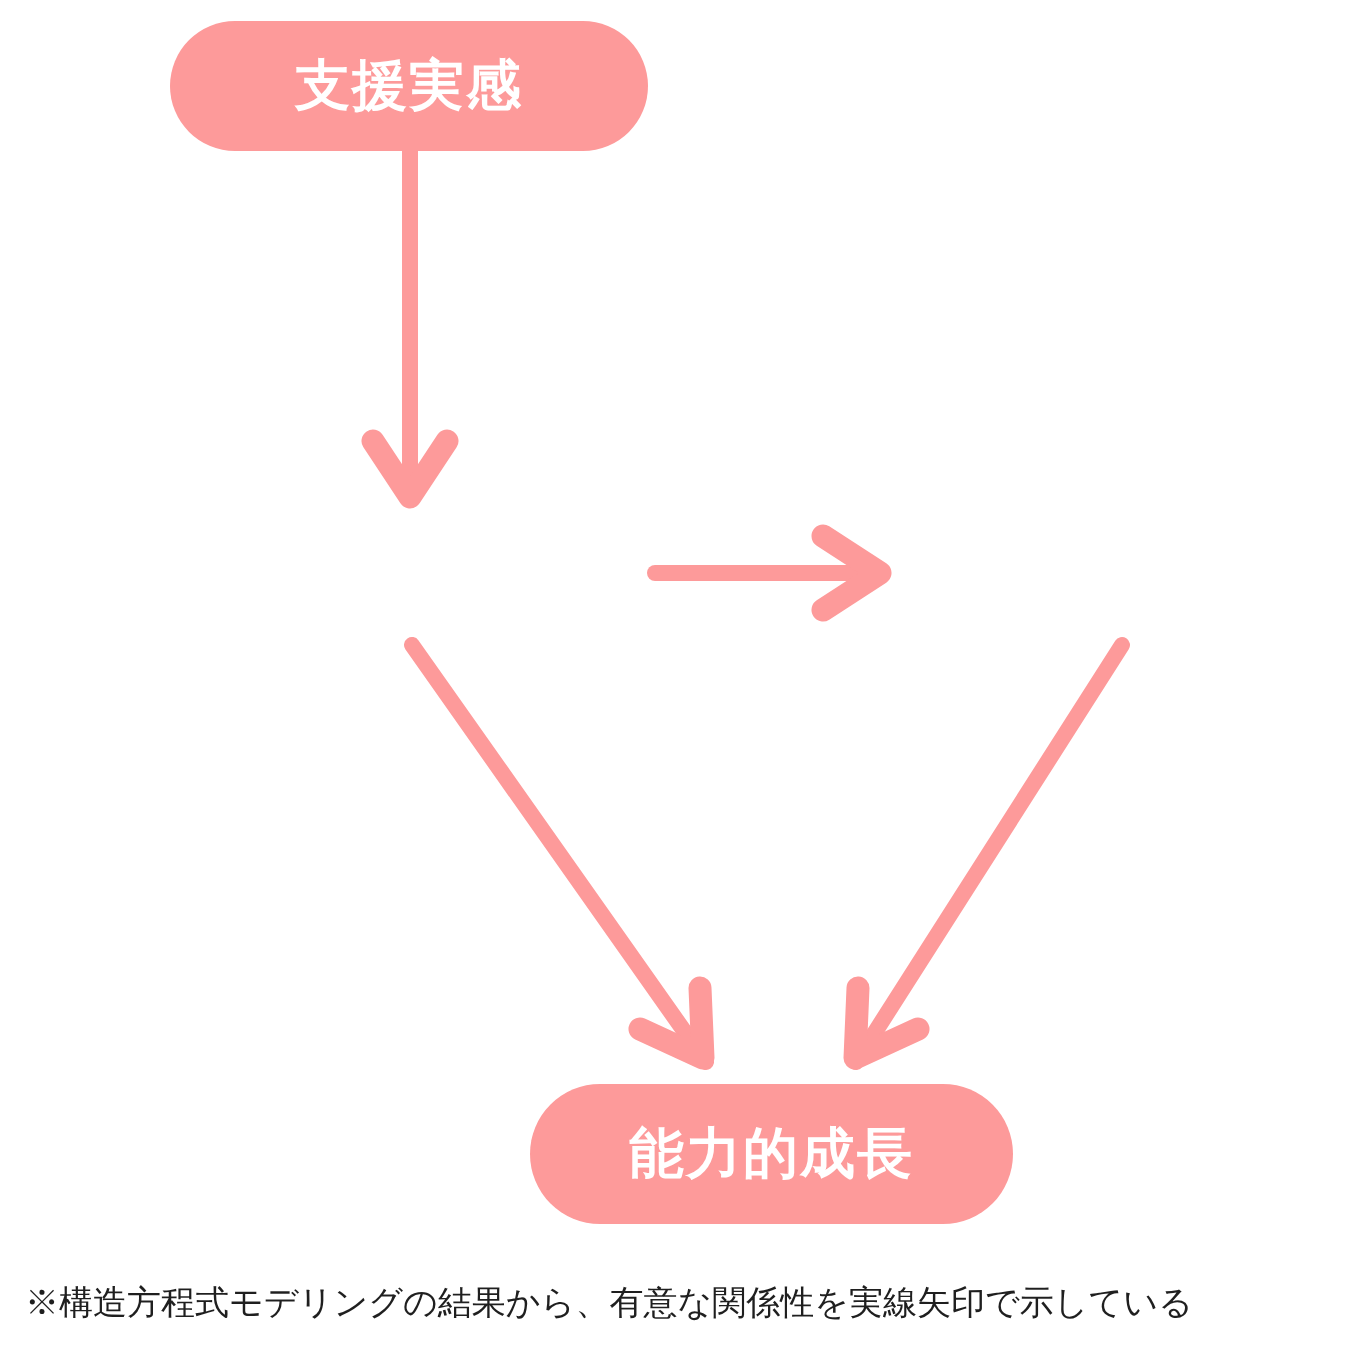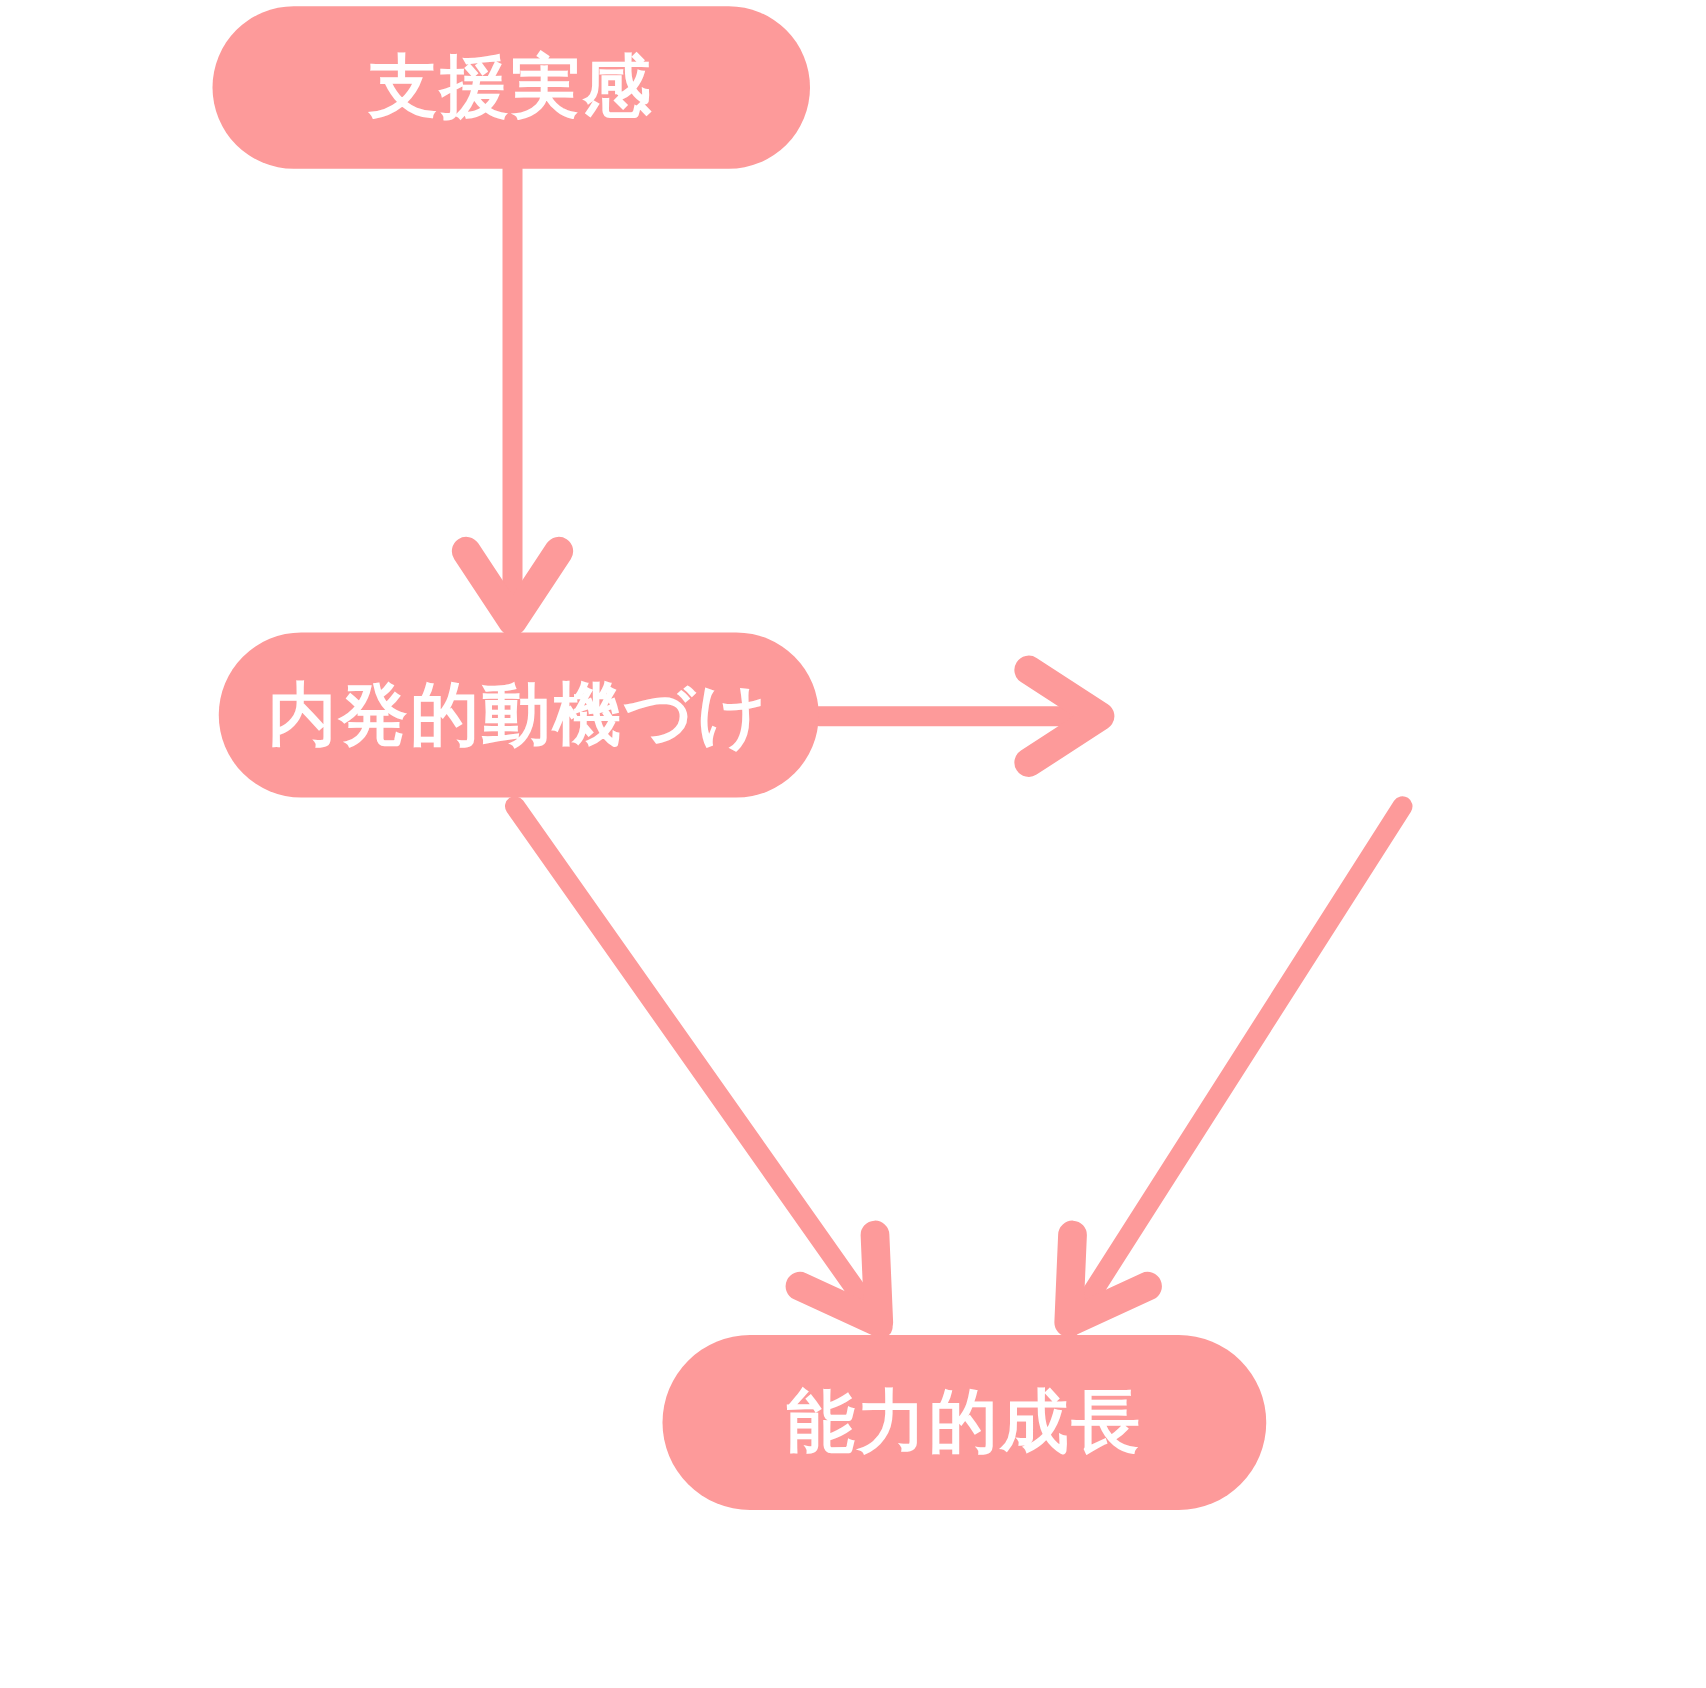--- a/index.html
+++ b/index.html
@@ -28,20 +28,21 @@
     border-radius: 70px;
     display: flex;
     align-items: center;
     justify-content: center;
     color: #ffffff;
     font-weight: bold;
     font-size: 55px;
     letter-spacing: 2px;
     text-align: center;
     white-space: nowrap;
+    margin-top: 16px;
   }
   .node-support    { left: 170px; top: 5px;    width: 478px; height: 130px; }
   .node-motivation { left: 175px; top: 506px;  width: 480px; height: 132px; }
   .node-maturity   { left: 890px; top: 506px;  width: 465px; height: 132px; }
   .node-growth     { left: 530px; top: 1068px; width: 483px; height: 140px; }
   .footnote {
     position: absolute;
     left: 25px;
     top: 1280px;
     width: 1320px;
@@ -77,23 +78,21 @@
     <g stroke="#FD9A9A" stroke-linecap="round" stroke-linejoin="round">
       <line x1="1122" y1="645" x2="856" y2="1062" stroke-width="16"></line>
       <polyline points="858,988 855,1058 918,1029" stroke-width="23"></polyline>
     </g>
   </svg>
 
   <div class="node node-support">
     <span>支援実感</span>
   </div>
 
-  <div class="node node-motivation">
-    <span>内発的動機づけ</span>
-  </div>
 
 
   <div class="node node-growth">
     <span>能力的成長</span>
   </div>
 
+  <div class="footnote">※構造方程式モデリングの結果から、有意な関係性を実線矢印で示している</div>
 
 </div>
 
 </body></html>

